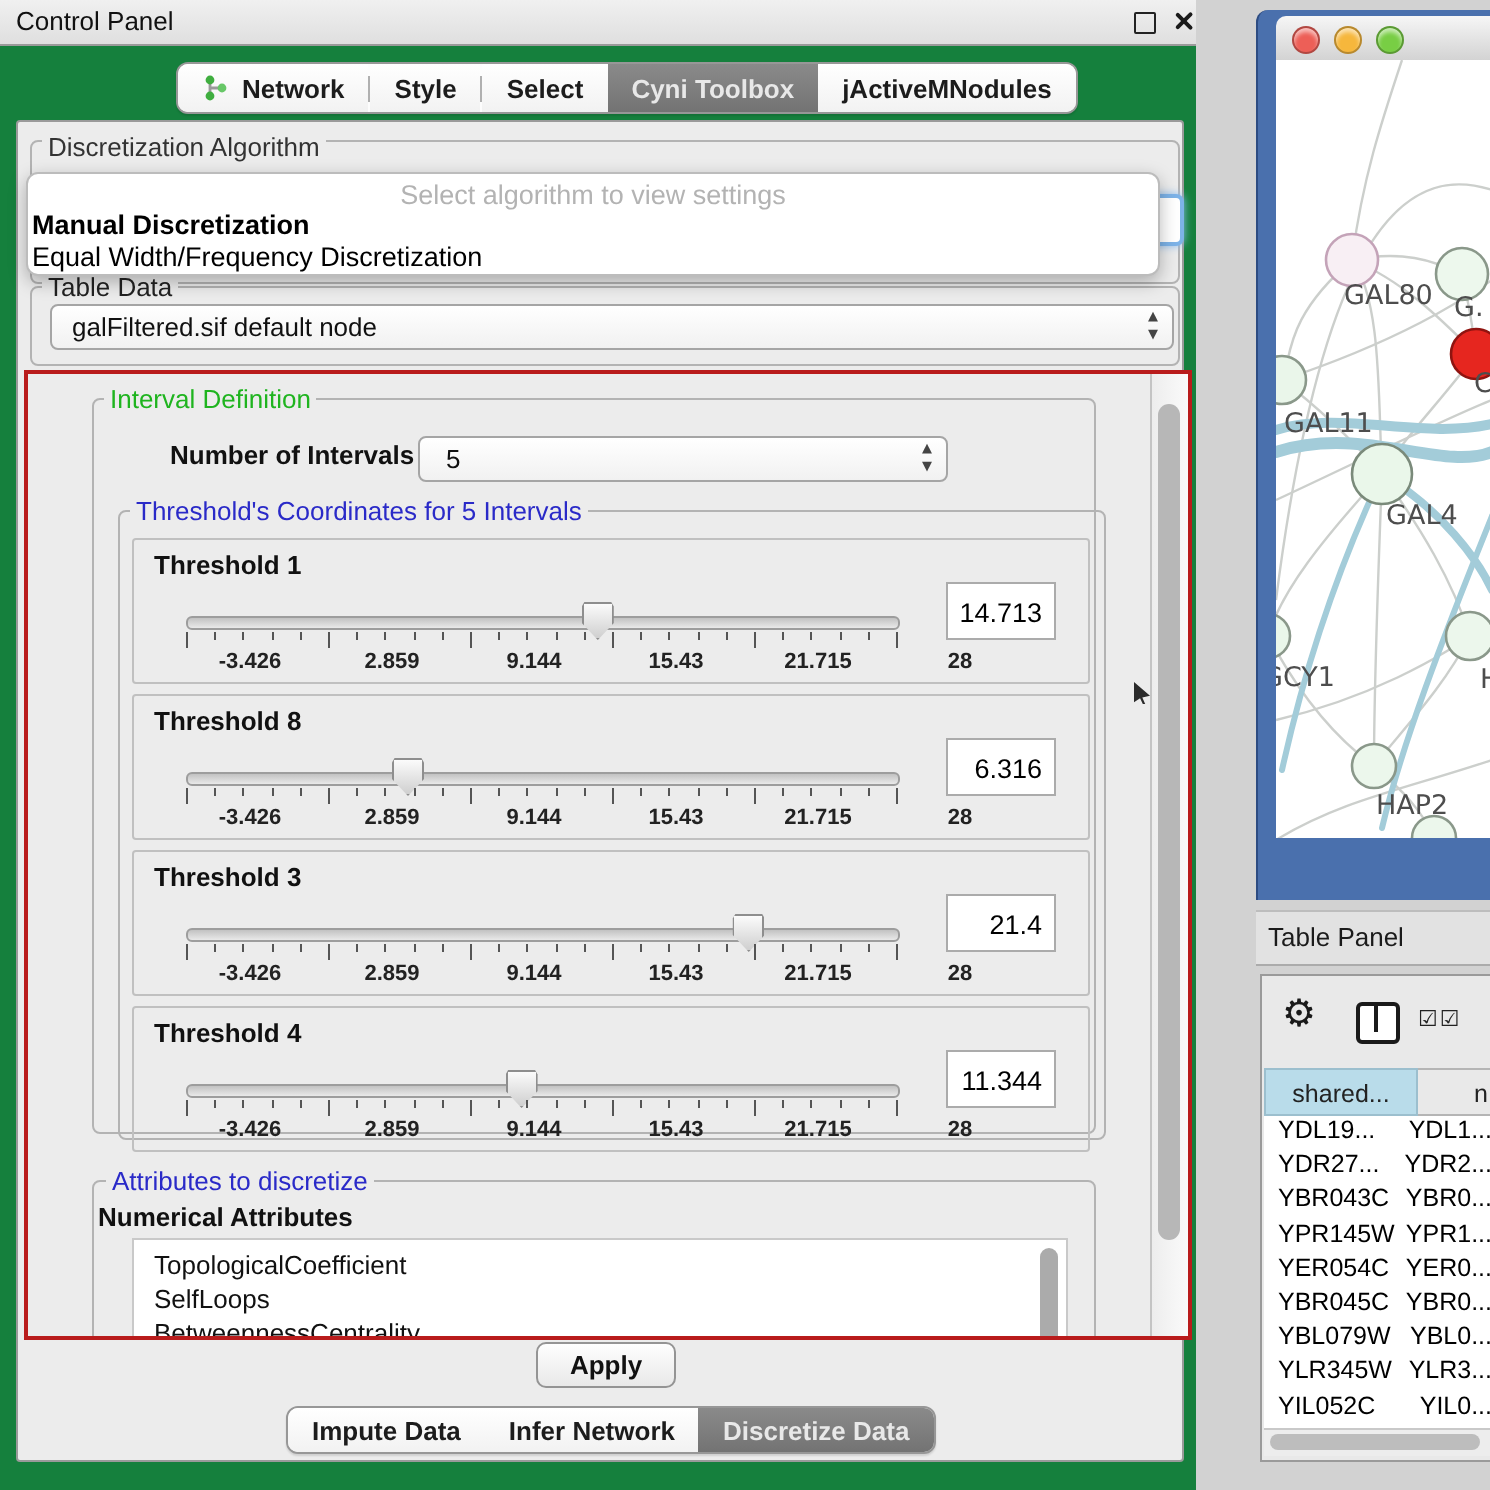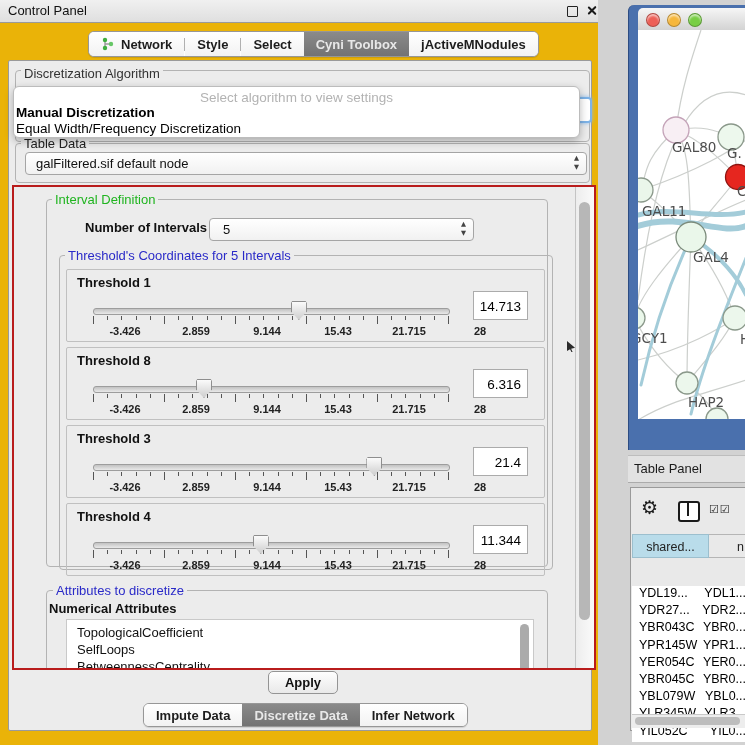--- a/index.html
+++ b/index.html
@@ -1,21 +1,21 @@
 <!DOCTYPE html>
 <html><head>
 <meta charset="utf-8">
 <style>
   html,body{margin:0;padding:0;}
   body{font-family:"Liberation Sans",sans-serif;background:#d5d5d5;}
   .stage{position:relative;width:745px;height:745px;overflow:hidden;background:#d2d2d2;}
   .abs{position:absolute;}
 
   
-  .left-window{position:absolute;left:0;top:0;width:598px;height:745px;background:#eab308;}
+  .left-window{position:absolute;left:0;top:0;width:598px;height:745px;background:#15803d;}
   .titlebar{position:absolute;left:0;top:0;width:598px;height:22px;
     background:linear-gradient(#f0f0f0,#dfdfdf);border-bottom:1px solid #9a9a9a;}
   .titlebar .title{position:absolute;left:8px;top:0;line-height:22px;font-size:13px;color:#111;}
   .win-float{position:absolute;left:567px;top:6px;width:9px;height:9px;border:1.5px solid #222;border-radius:1px;}
   .win-close{position:absolute;left:586px;top:5px;width:11px;height:11px;}
   .win-close::before,.win-close::after{content:"";position:absolute;left:5px;top:0;width:2.4px;height:11px;background:#1a1a1a;border-radius:1px;}
   .win-close::before{transform:rotate(45deg);}
   .win-close::after{transform:rotate(-45deg);}
 
   
@@ -87,21 +87,21 @@
   .table-window{position:absolute;left:630px;top:487px;width:115px;height:244px;background:#e9e9e9;
     border:1px solid #9a9a9a;border-right:none;box-sizing:border-box;}
   .gear{position:absolute;left:10px;top:10px;font-family:"DejaVu Sans",sans-serif;font-size:19px;color:#1a1a1a;line-height:19px;}
   .split-icon{position:absolute;left:47px;top:13px;width:18px;height:17px;border:2px solid #1a1a1a;border-radius:3px;background:#fff;}
   .split-icon::before{content:"";position:absolute;left:7px;top:0;width:2px;height:13px;background:#1a1a1a;}
   .checks{position:absolute;left:78px;top:15px;font-family:"DejaVu Sans",sans-serif;font-size:11px;color:#222;letter-spacing:1px;}
   .th-row{position:absolute;left:1px;top:46px;height:24px;display:flex;}
   .th-cell{box-sizing:border-box;font-size:12.5px;line-height:24px;}
   .th-c1{width:77px;background:#b9dcea;border:1px solid #9cbfce;text-align:center;color:#222;}
   .th-c2{width:40px;background:#e9e9e9;border-top:1px solid #b5b5b5;border-bottom:1px solid #b5b5b5;padding-left:28px;color:#222;}
-  .tbody{position:absolute;left:1px;top:70px;width:114px;height:156px;background:#fff;overflow:hidden;margin-top:28px;}
+  .tbody{position:absolute;left:1px;top:70px;width:114px;height:156px;background:#fff;overflow:hidden;}
   .trow{display:flex;height:17.2px;font-size:12.5px;color:#000;}
   .trow .c1{width:81px;padding-left:7px;box-sizing:border-box;white-space:nowrap;}
   .trow .c2{white-space:nowrap;}
   .hscroll{position:absolute;left:1px;top:226px;width:114px;height:13px;background:#ededed;border-top:1px solid #c9c9c9;}
   .hscroll .thumb{position:absolute;left:3px;top:2px;width:105px;height:8px;background:#bdbdbd;border-radius:4px;}
 </style>
 </head>
 <body>
 
 <div class="stage">
@@ -337,25 +337,25 @@
       <div class="vscroll-track">
         <div class="vscroll-thumb"></div>
       </div>
     </div>
 
     <div class="apply-btn">Apply</div>
     <div class="tabgroup" style="left:143px;top:703px;height:22px;" id="bottom-tabs">
         <div class="tabseg">
           <span>Impute Data</span>
         </div>
+        <div class="tabseg">
+          <span>Infer Network</span>
+        </div>
         <div class="tabseg selected">
           <span>Discretize Data</span>
-        </div>
-        <div class="tabseg">
-          <span>Infer Network</span>
         </div>
       </div>
 
     <div class="popup">
       <div class="prompt">Select algorithm to view settings</div>
       <div id="popup-options">
           <div class="opt" style="top: 18px; font-weight: bold;">Manual Discretization</div>
           <div class="opt" style="top: 33.5px; font-weight: normal;">Equal Width/Frequency Discretization</div>
         </div>
     </div>

